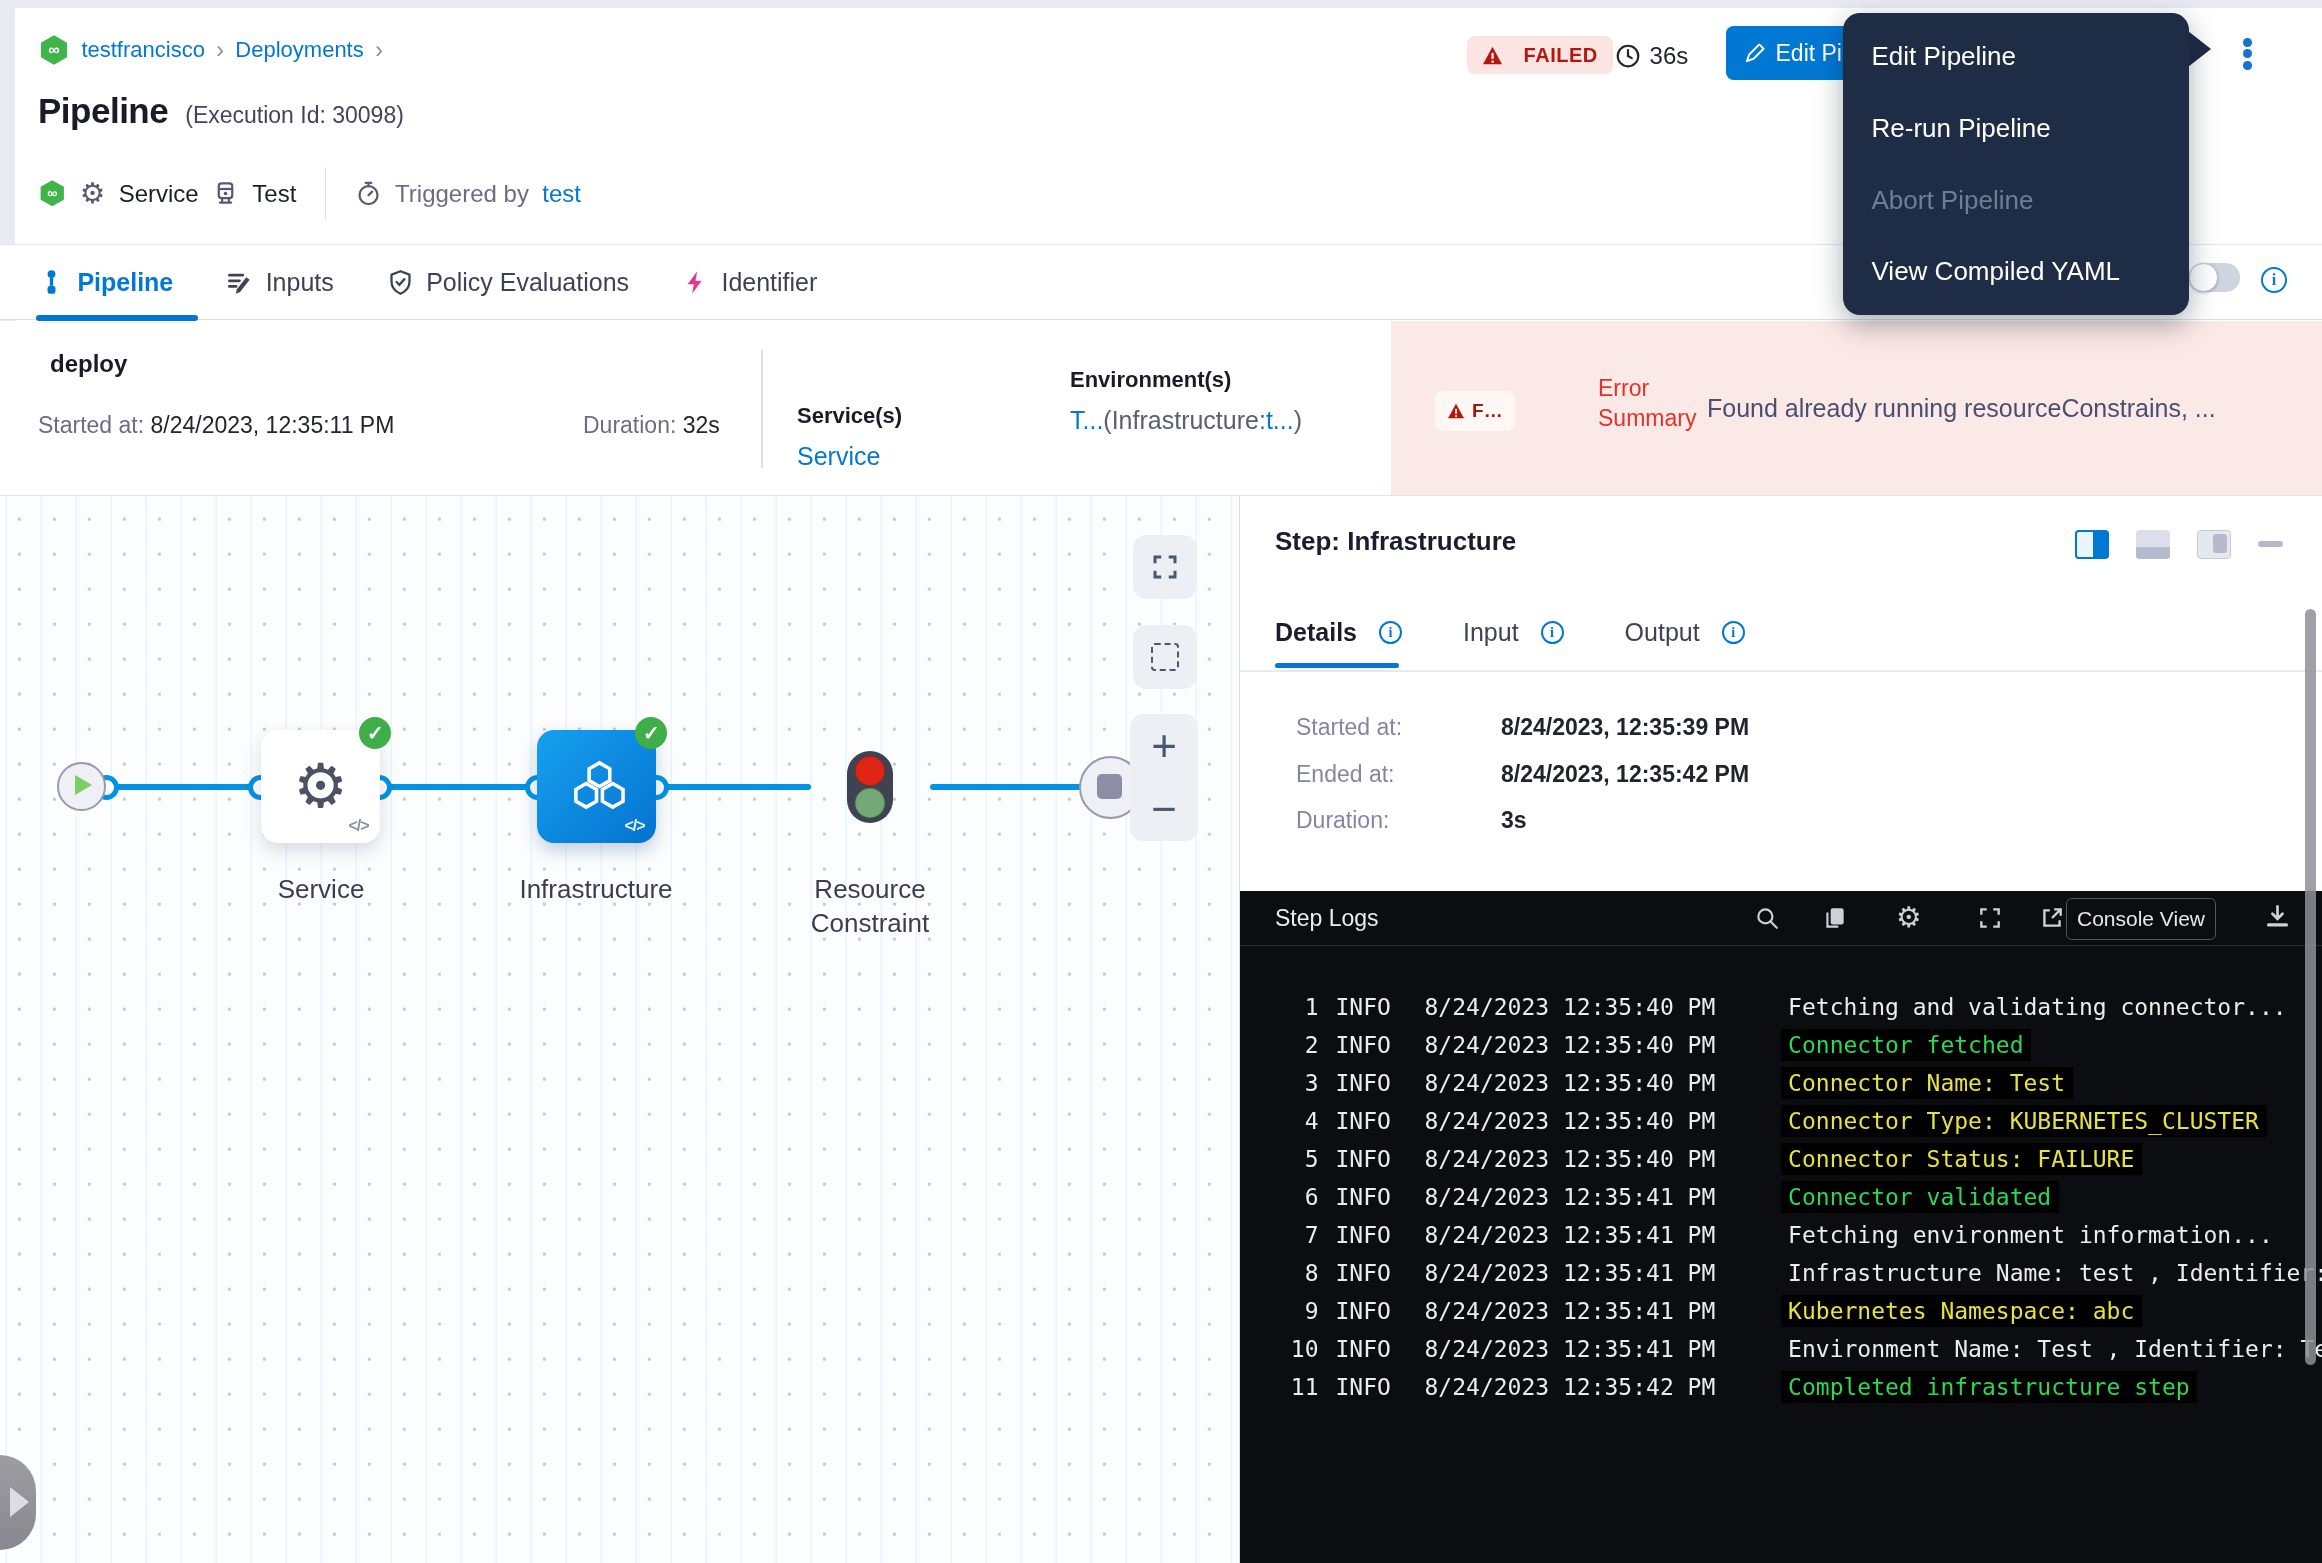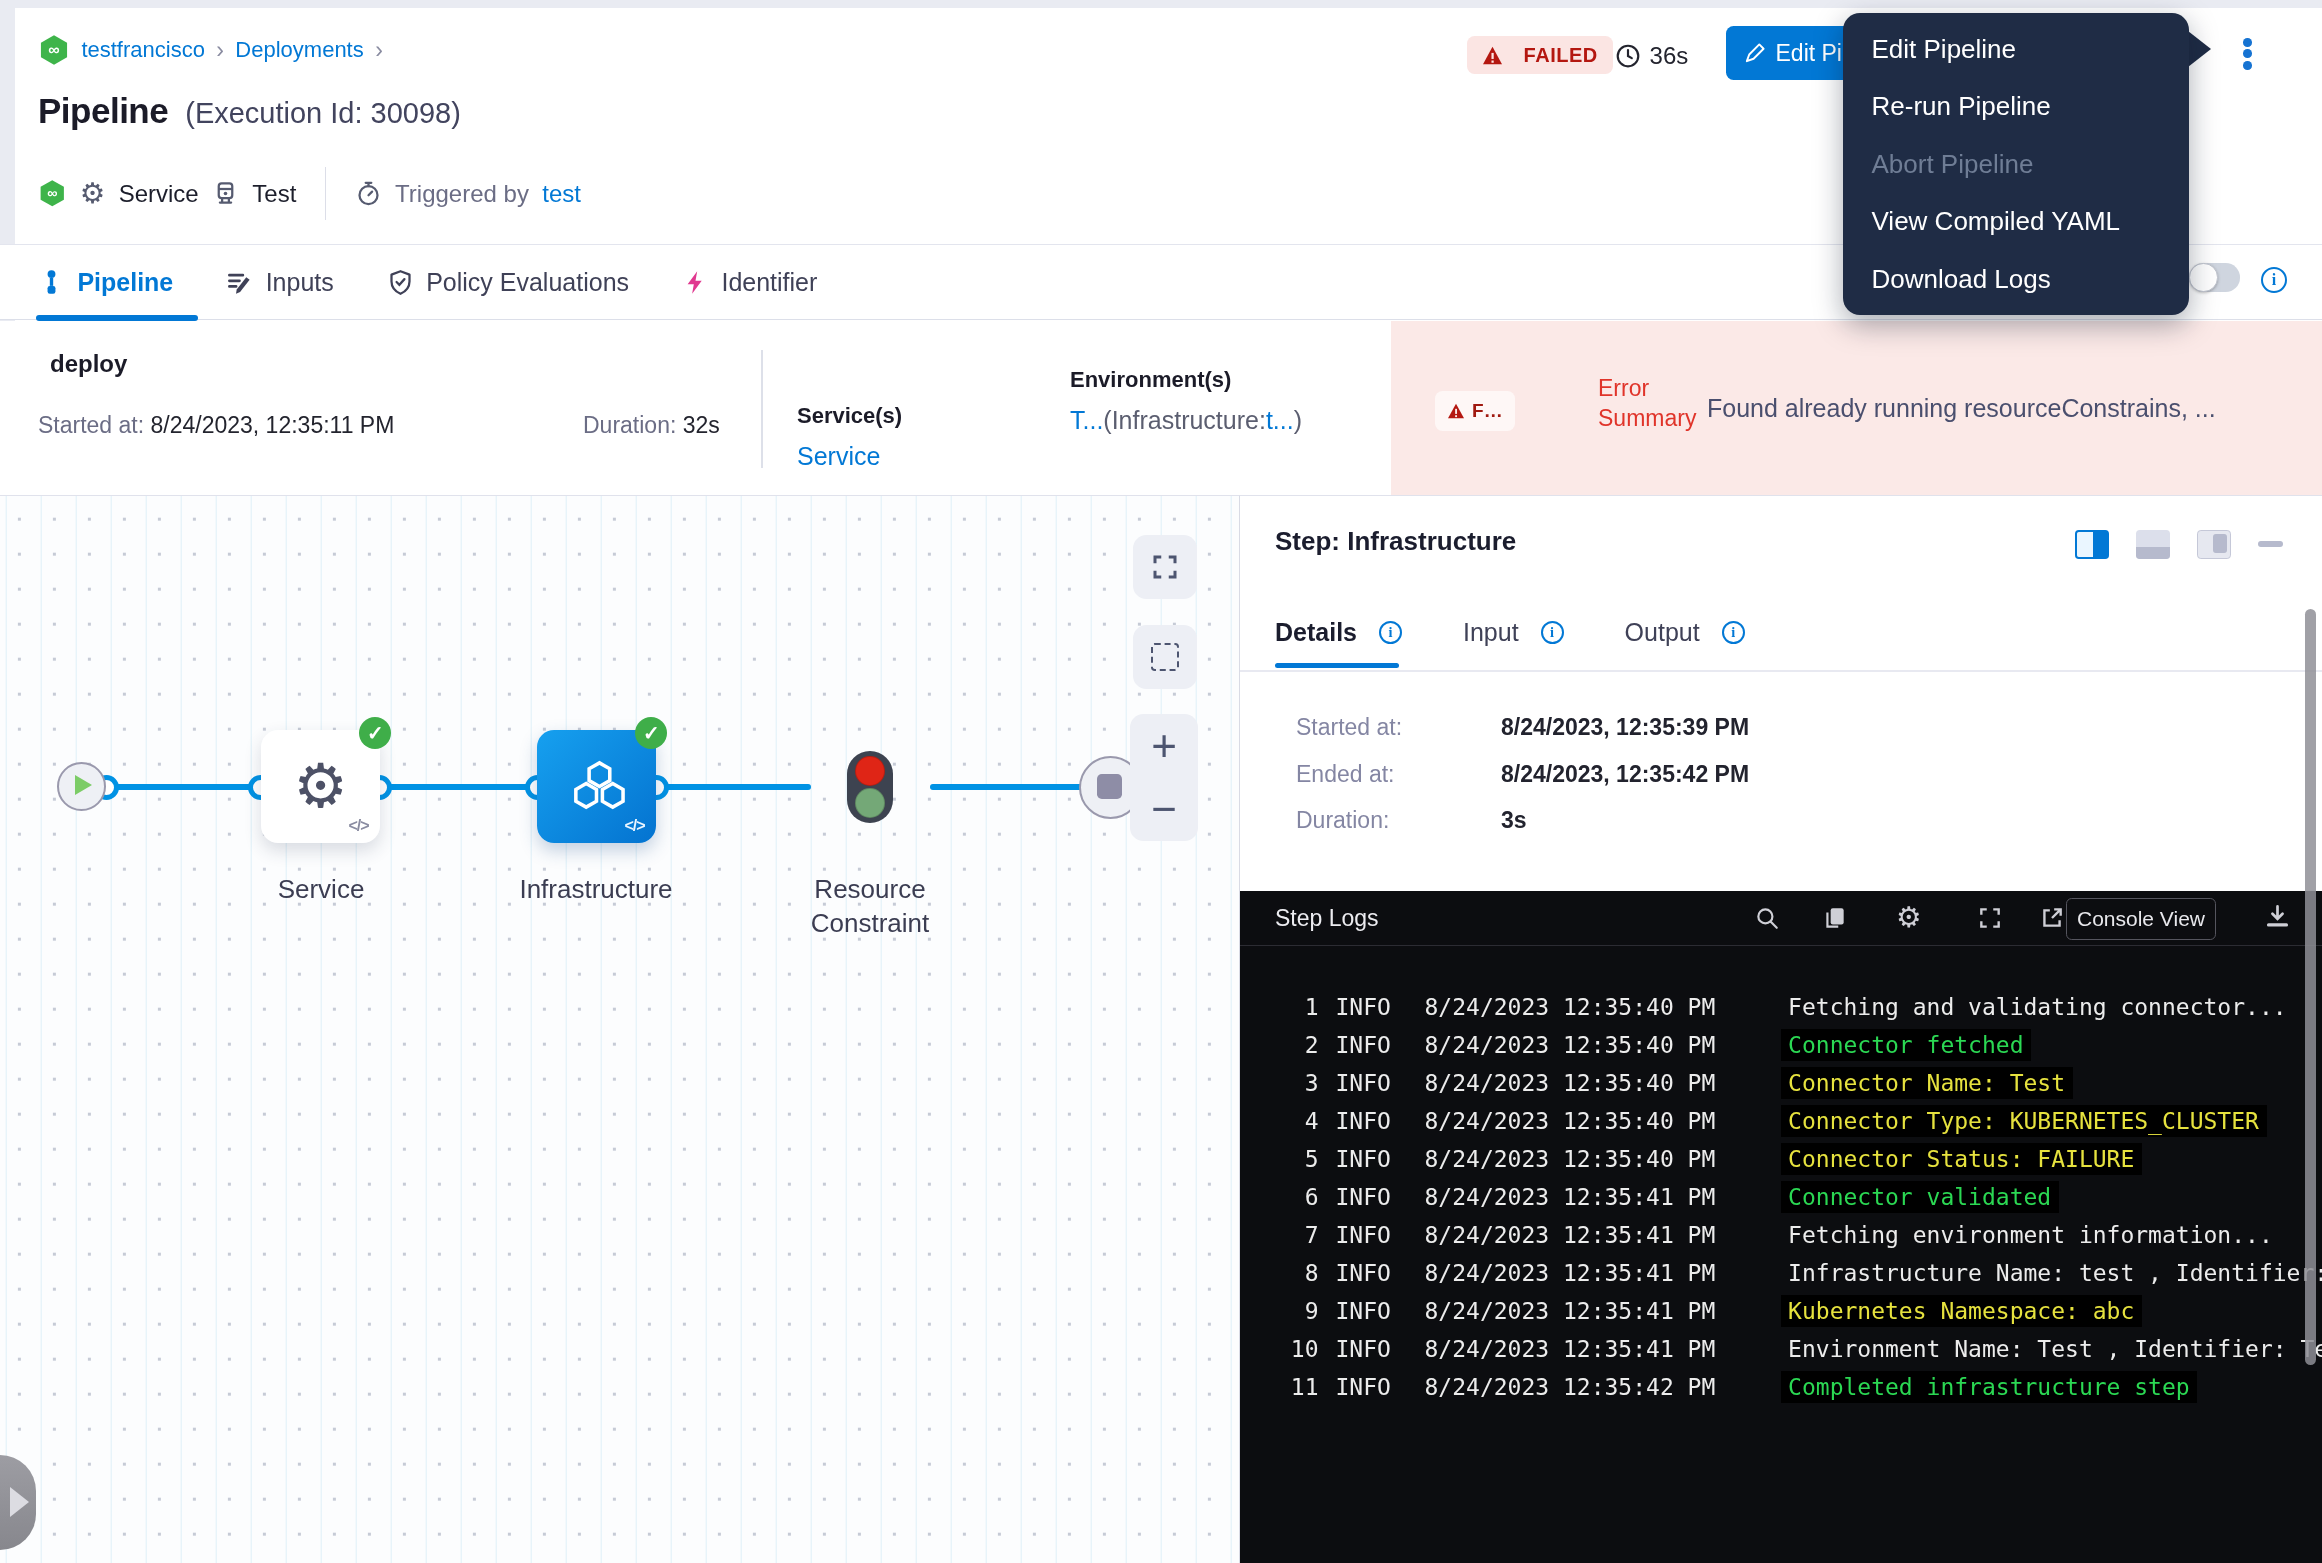--- a/index.html
+++ b/index.html
@@ -14,21 +14,21 @@
 
   .top-strip{position:absolute;left:0;top:0;width:100%;height:7.6px;background:#e9ebf2;}
   .left-strip{position:absolute;left:0;top:7.6px;width:15px;height:314px;background:#e9ebf2;}
 
   
   .breadcrumb{position:absolute;left:38px;top:34px;display:flex;align-items:center;gap:11.4px;font-size:22px;}
   .breadcrumb a{color:var(--accent);text-decoration:none;cursor:pointer;}
   .crumb-sep{color:#8a8ca1;font-size:23px;}
   .title-row{position:absolute;left:38px;top:91px;display:flex;align-items:baseline;gap:17px;}
   .title-row h1{font-size:35px;font-weight:800;color:#1b1b28;letter-spacing:-0.5px;}
-  .exec-id{font-size:29px;color:#42445e;text-align:center;}
+  .exec-id{font-size:23px;color:#42445e;text-align:center;}
   .meta-row{position:absolute;left:38px;top:167px;display:flex;align-items:center;gap:13.3px;font-size:24px;color:var(--ink);}
   .meta-div{width:1.9px;height:53px;background:#dcdee8;margin:0 15px;}
   .glyph-gear{font-size:28.5px;color:#565b70;line-height:1;}
   .meta-muted{color:var(--gray);}
   .meta-link{color:var(--accent);text-decoration:none;cursor:pointer;}
 
   .failed-badge{position:absolute;left:1467px;top:36px;height:38px;padding:0 15px;border-radius:7.6px;
     background:var(--failed-bg);display:flex;align-items:center;gap:8.6px;}
   .failed-badge span{font-size:20px;font-weight:700;letter-spacing:0.5px;color:var(--failed-text);padding-left:12px;}
   .elapsed{position:absolute;left:1615px;top:42px;display:flex;align-items:center;gap:8.6px;font-size:24px;color:#23242e;}
@@ -519,16 +519,15 @@
       <i></i>
       <i></i>
       <i></i>
     </div>
   <div class="menu-arrow"></div>
   <div class="menu">
       <div class="menu-item">Edit Pipeline</div>
       <div class="menu-item">Re-run Pipeline</div>
       <div class="menu-item disabled">Abort Pipeline</div>
       <div class="menu-item">View Compiled YAML</div>
-      <div class="menu-item">Download Logs</div>
     </div>
 </div>
 
 
 </body></html>

